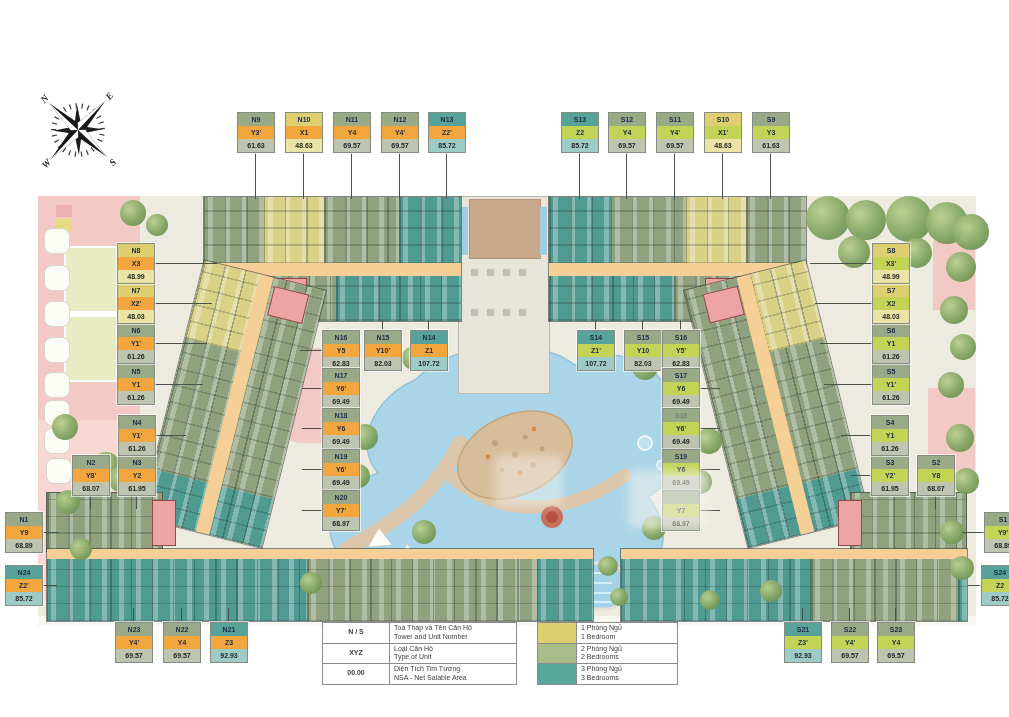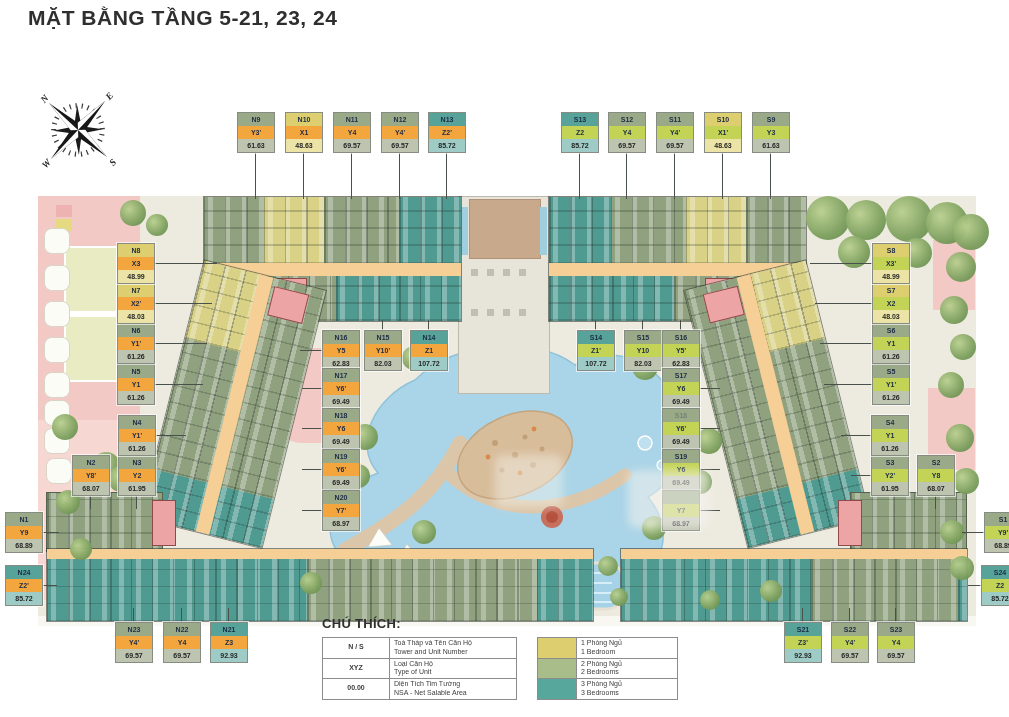--- a/index.html
+++ b/index.html
@@ -61,21 +61,20 @@
   td div{white-space:nowrap;}
   
   #compass{position:absolute;left:22px;top:80px;z-index:20;}
   .cletter{font-family:"Liberation Serif",serif;font-style:italic;font-weight:bold;font-size:13px;fill:#222;}
 </style>
 </head>
 <body>
 
 <div id="page">
 
-  <div id="title-vi">MẶT BẰNG TẦNG 5-21, 23, 24</div>
   <div class="smudge" style="left:72px;top:34px;width:118px;height:22px;"></div>
 
   <svg id="compass" width="112" height="100" viewBox="-18 -18 136 136">
     <g transform="rotate(-47 50 50)">
       <circle cx="50" cy="50" r="33" fill="none" stroke="#3a3a3a" stroke-width="7" stroke-dasharray="1.6 6.5"></circle>
       <g transform="rotate(45 50 50)">
         <path d="M50,16 L55,45 L84,50 L55,55 L50,84 L45,55 L16,50 L45,45 Z" fill="#1c1c1c"></path>
       </g>
       <path d="M50,-4 L57,43 L104,50 L57,57 L50,104 L43,57 L-4,50 L43,43 Z" fill="#171717"></path>
       <path d="M50,-4 L50,50 L43,43 Z" fill="#fdfdfd"></path>
@@ -545,21 +544,20 @@
       <div class="conn" style="left: 895px; top: 608px; width: 1px; height: 14px;"></div>
       <div class="ulabel t3 sideS" style="left: 981px; top: 565px;">
         <div class="uband uid">S24</div>
         <div class="uband utyp">Z2</div>
         <div class="uband uarea">85.72</div>
       </div>
       <div class="conn" style="left: 968px; top: 585px; width: 13px; height: 1px;"></div>
     </div>
 
   <div id="legend">
-    <h3>CHÚ THÍCH:</h3>
     <div class="lg-tables">
       <table class="lg">
         <tbody>
             <tr>
               <td class="key">N / S</td>
             <td class="desc">
                 <div>Toà Tháp và Tên Căn Hộ</div>
                 <div>Tower and Unit Number</div>
               </td>
             </tr>

